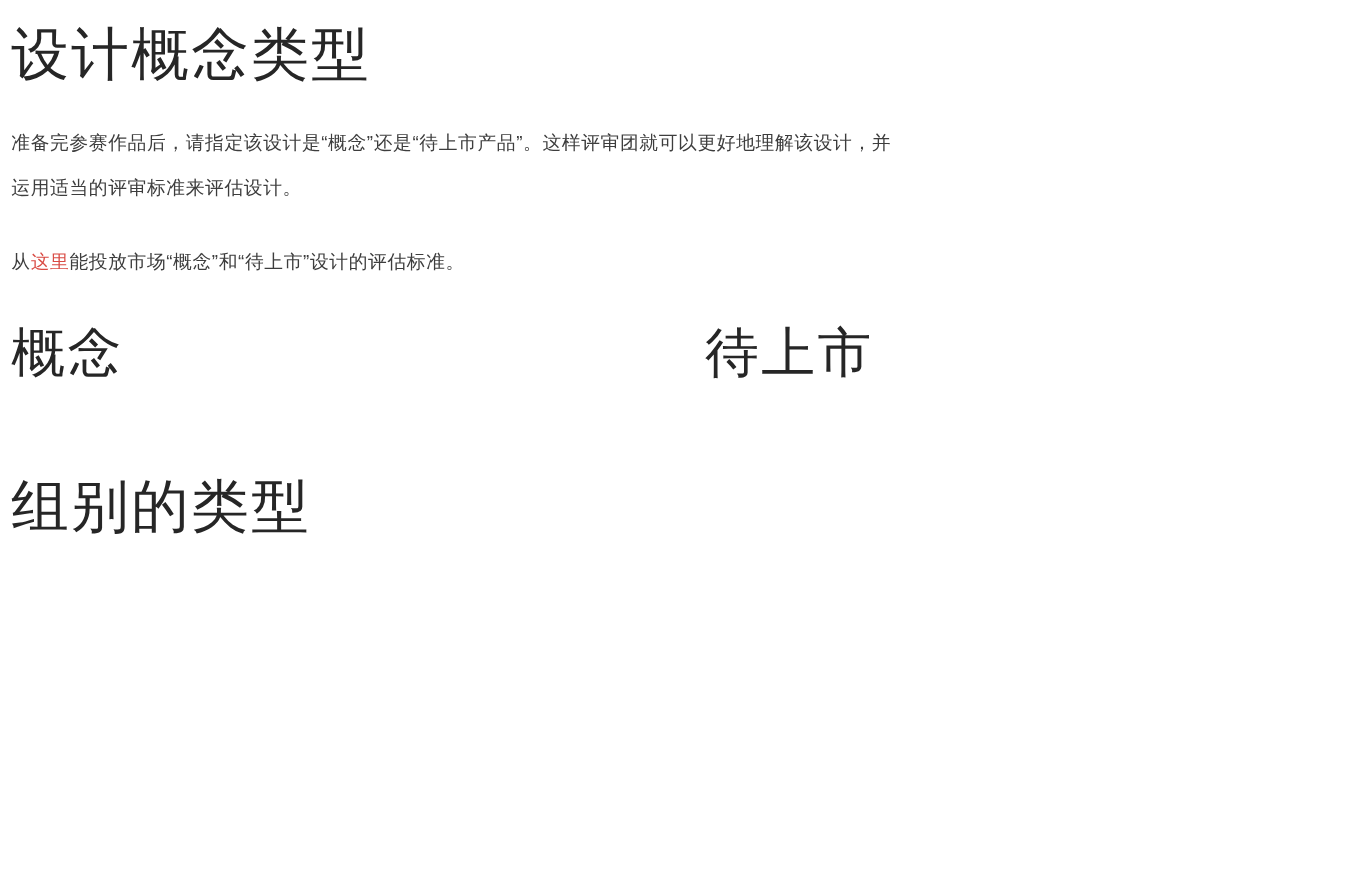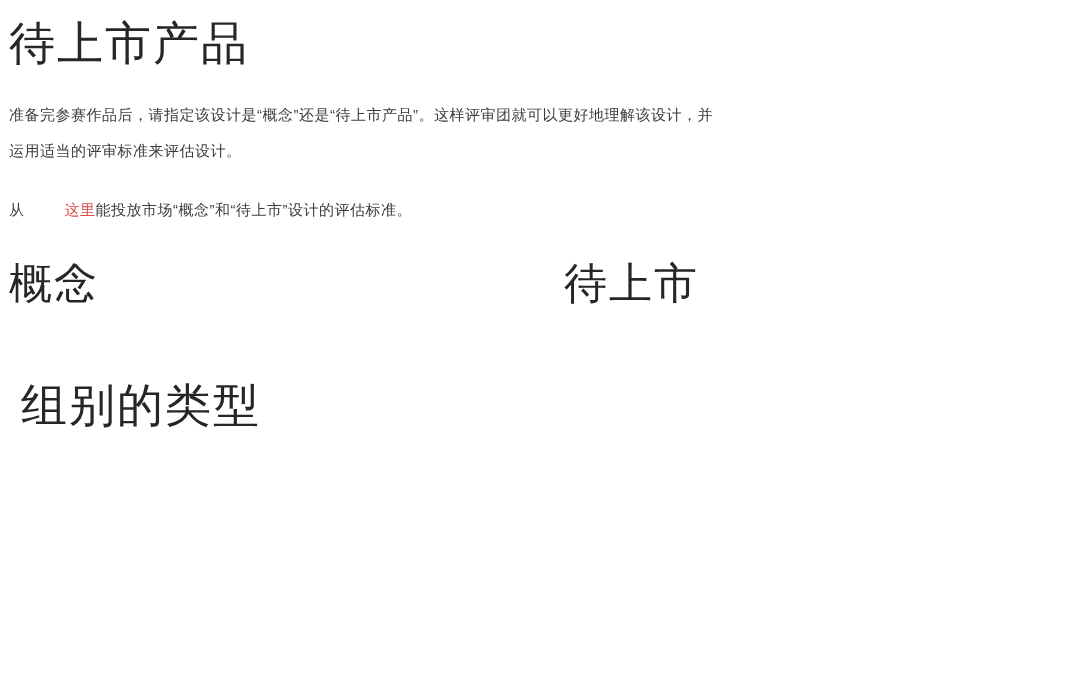--- a/index.html
+++ b/index.html
@@ -33,40 +33,39 @@
     letter-spacing: 0.5px;
     margin: 0;
     white-space: pre-line;
   }
   .intro { margin-bottom: 23px; }
   .link-line { margin-bottom: 29px; white-space: normal; }
   .link {
     color: #d94b44;
     text-decoration: none;
     cursor: pointer;
-    margin-left: 40px;
   }
   .cols { display: flex; gap: 48px; }
   .col { width: 520px; }
   .h2 {
     font-size: 43px;
     line-height: 52px;
     font-weight: 300;
     color: #262626;
     letter-spacing: 2px;
     margin: 0 0 26px 0;
   }
-  .section-title { margin: 41px 0 28px 12px; }
+  .section-title { margin: 41px 0 28px 0; }
 </style>
 </head>
 <body>
 
 <div class="page">
 
-  <h1 class="h1 title">待上市产品</h1>
+  <h1 class="h1 title">设计概念类型</h1>
 
   <p class="body-text intro">准备完参赛作品后，请指定该设计是“概念”还是“待上市产品”。这样评审团就可以更好地理解该设计，并
 运用适当的评审标准来评估设计。</p>
 
   <p class="body-text link-line"><span>从</span><a class="link" href="#">这里</a><span>能投放市场“概念”和“待上市”设计的评估标准。</span></p>
 
   <div class="cols">
 
     <div class="col">
       <h2 class="h2">概念</h2>

